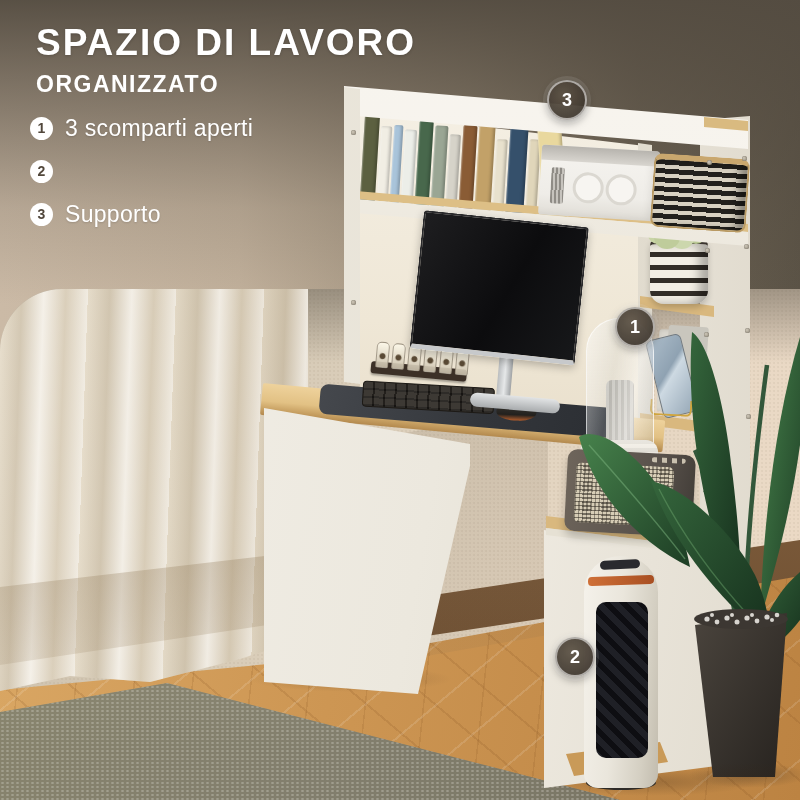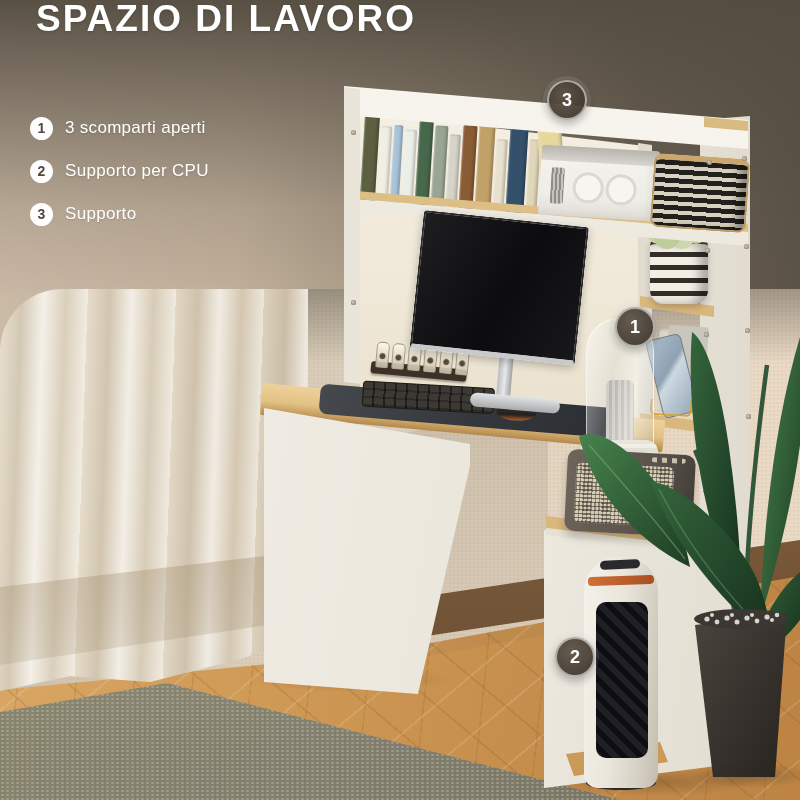--- a/index.html
+++ b/index.html
@@ -198,29 +198,29 @@
 
   
   .marker{position:absolute;width:36px;height:36px;margin:-18px 0 0 -18px;border-radius:50%;
       border:2px solid rgba(255,255,255,0.55);
       background:radial-gradient(circle at 40% 35%,rgba(94,84,71,0.95),rgba(52,45,38,0.93));
       box-shadow:0 0 0 4px rgba(255,255,255,0.10),0 3px 8px rgba(0,0,0,0.35);
       display:flex;align-items:center;justify-content:center;
       color:#fff;font-weight:800;font-size:18px;}
 
   
-  .header{position:absolute;left:36px;top:0;color:#fff;}
+  .header{position:absolute;left:36px;top:24px;color:#fff;}
   .title{font-size:37px;font-weight:800;letter-spacing:2px;line-height:1.05;
       text-shadow:0 1px 3px rgba(0,0,0,0.18);}
   .subtitle{font-size:23px;font-weight:800;letter-spacing:1.5px;margin-top:8px;}
   .features{position:absolute;left:30px;top:116px;}
   .feature-row{display:flex;align-items:center;gap:12px;height:24px;margin-bottom:19px;}
   .feature-badge{width:23px;height:23px;border-radius:50%;background:#fff;color:#51473b;
       display:flex;align-items:center;justify-content:center;font-weight:800;font-size:14px;flex:0 0 23px;}
-  .feature-label{font-size:17px;color:#fff;letter-spacing:0.3px;
+  .feature-label{font-size:23px;color:#fff;letter-spacing:0.3px;
       text-shadow:0 1px 2px rgba(0,0,0,0.15);}
 </style>
 </head>
 <body>
 
 <div class="canvas">
 
   <div class="layer bg"></div>
 
   <div class="room">
@@ -378,29 +378,29 @@
   <div class="shape sh-pot floor-shadow"></div>
 
   <div class="layer" id="markers">
       <div class="marker" style="left: 565px; top: 98px;">3</div>
       <div class="marker" style="left: 633px; top: 325px;">1</div>
       <div class="marker" style="left: 573px; top: 655px;">2</div>
     </div>
 
   <div class="header">
     <div class="title">SPAZIO DI LAVORO</div>
+    <div class="subtitle">ORGANIZZATO</div>
   </div>
   <div class="features" id="features">
       <div class="feature-row">
         <span class="feature-badge">1</span>
         <span class="feature-label">3 scomparti aperti</span>
       </div>
       <div class="feature-row">
         <span class="feature-badge">2</span>
-        <span class="feature-label">Supporto per CPU</span>
       </div>
       <div class="feature-row">
         <span class="feature-badge">3</span>
         <span class="feature-label">Supporto</span>
       </div>
     </div>
 
 </div>
 
 </body></html>

